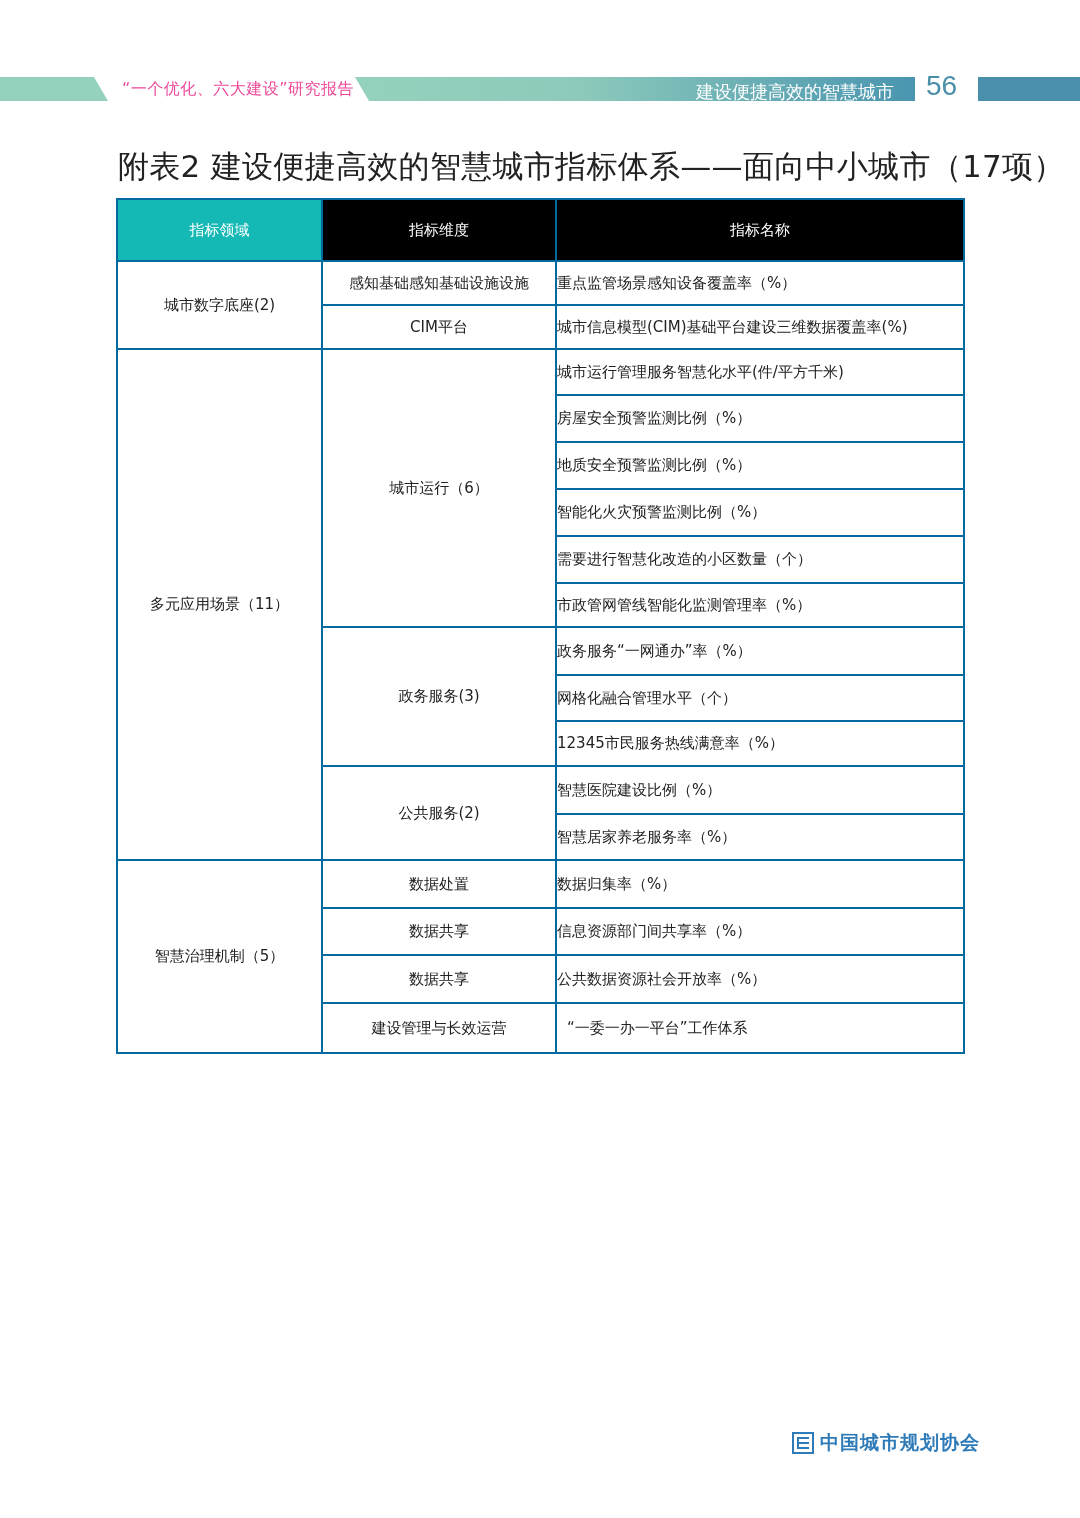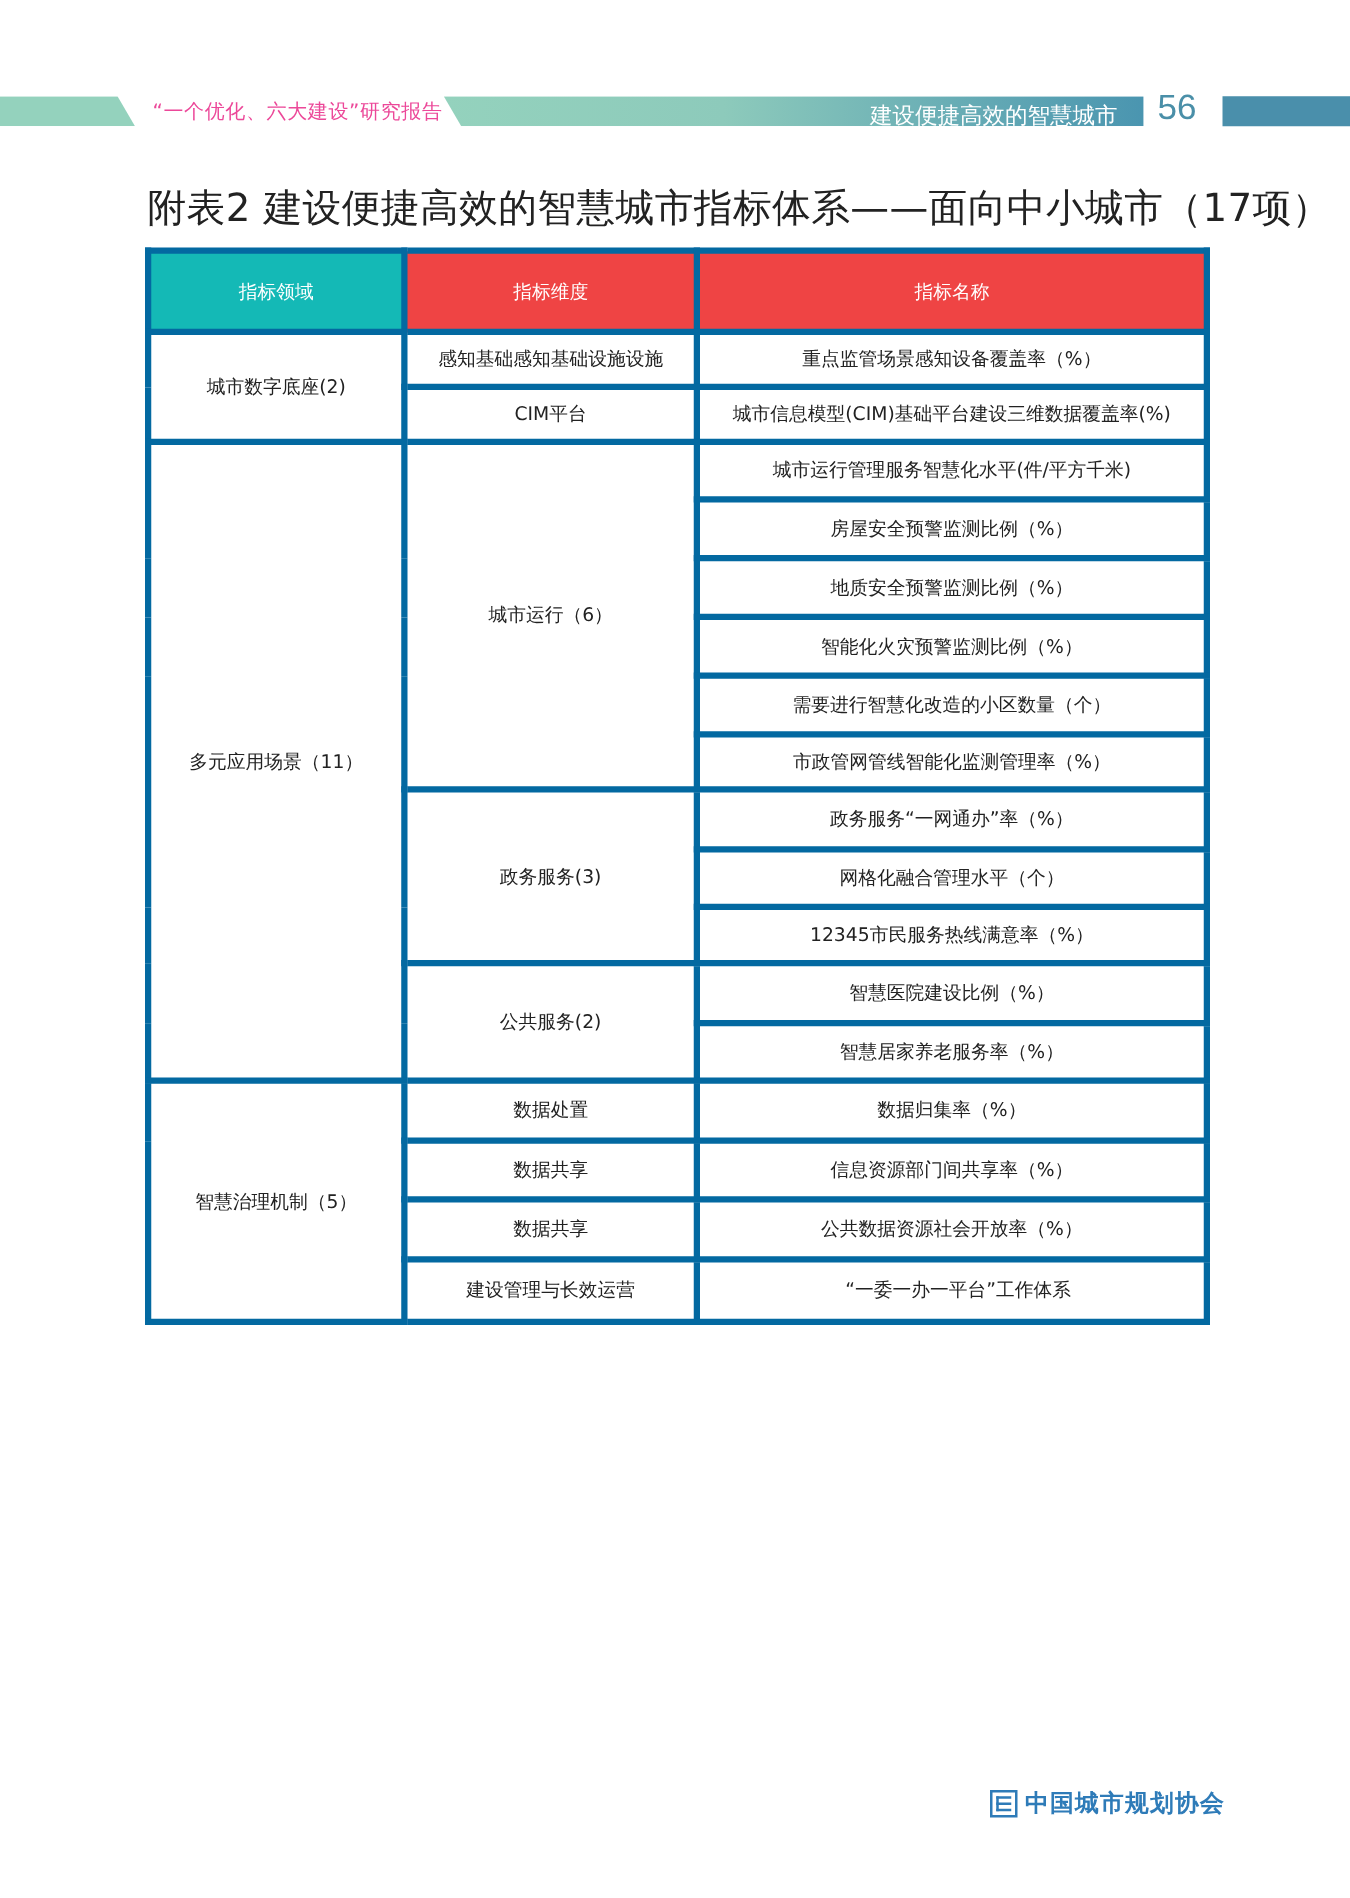--- a/index.html
+++ b/index.html
@@ -34,27 +34,27 @@
   }
 
   table.idx {
     position:absolute; left:116px; top:198px; width:847px;
     border-collapse:collapse; table-layout:fixed; font-size:15px;
   }
   table.idx col.c1 { width:205px; }
   table.idx col.c2 { width:234px; }
   table.idx col.c3 { width:408px; }
   table.idx td, table.idx th {
-    border:5px solid #0369a1; padding:0; vertical-align:middle; color:#222;
+    border:2px solid #0369a1; padding:0; vertical-align:middle; color:#222;
   }
   table.idx th { height:60px; font-weight:normal; color:#fff; font-size:15px; }
   th.h1 { background:#14b9b6; }
-  th.h2, th.h3 { background:#ef4444;font-family:Liberation Serif, serif; }
+  th.h2, th.h3 { background:#000000;font-family:Liberation Serif, serif; }
   td.cen { text-align:center;margin-top:36px; }
-  td.left { padding-left:6px; text-align:center; white-space:nowrap; }
+  td.left { padding-left:6px; text-align:left; white-space:nowrap; }
 
   .footer-logo { position:absolute; left:792px; top:1430px; display:flex; align-items:center; gap:6px; }
   .logo-mark {
     width:22px; height:22px; border:2px solid #2e7bb8; box-sizing:border-box; position:relative;
   }
   .logo-mark::before { content:""; position:absolute; left:3px; top:3px; width:12px; height:12px; border:2px solid #2e7bb8; border-right:none; box-sizing:border-box; }
   .logo-mark::after { content:""; position:absolute; left:3px; top:8px; width:12px; height:2px; background:#2e7bb8; }
   .logo-text { font-size:19px; color:#2e7bb8; letter-spacing:1px; font-family:"DejaVu Serif", serif; font-weight:bold; }
 </style>
 </head>

